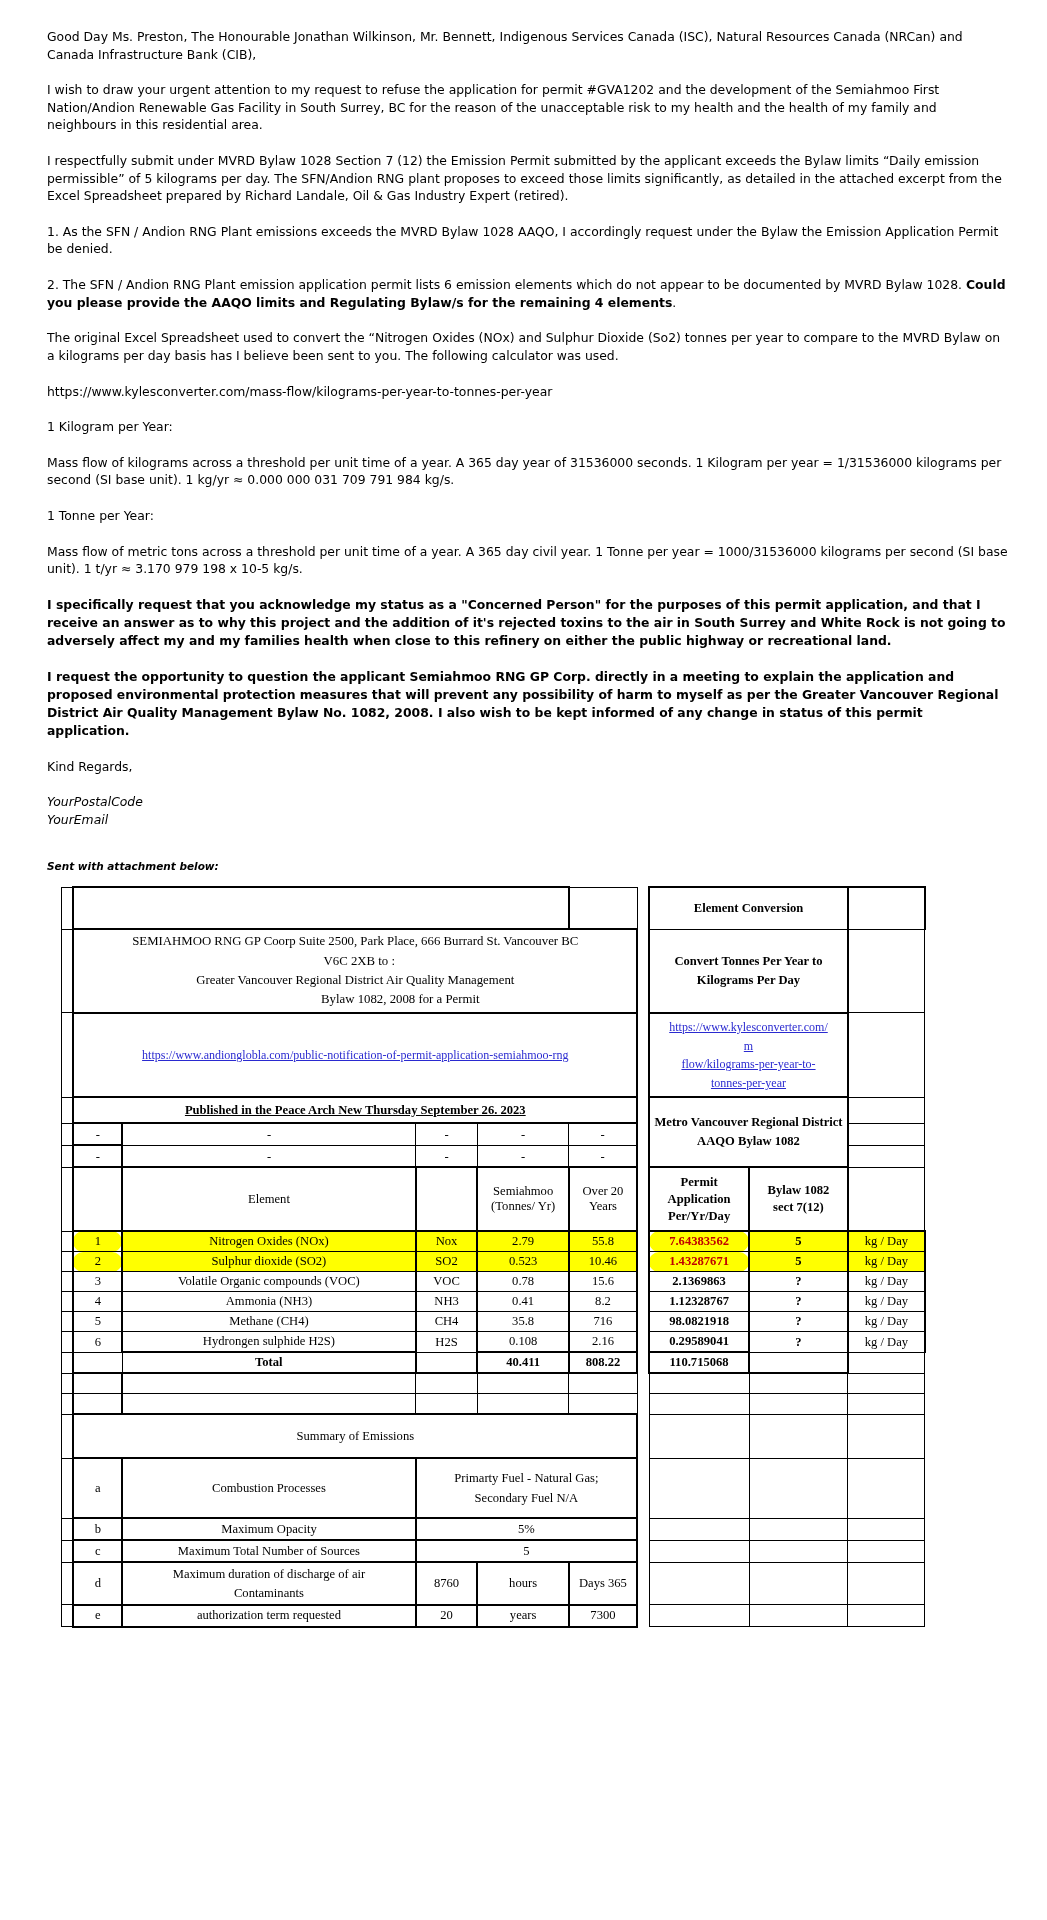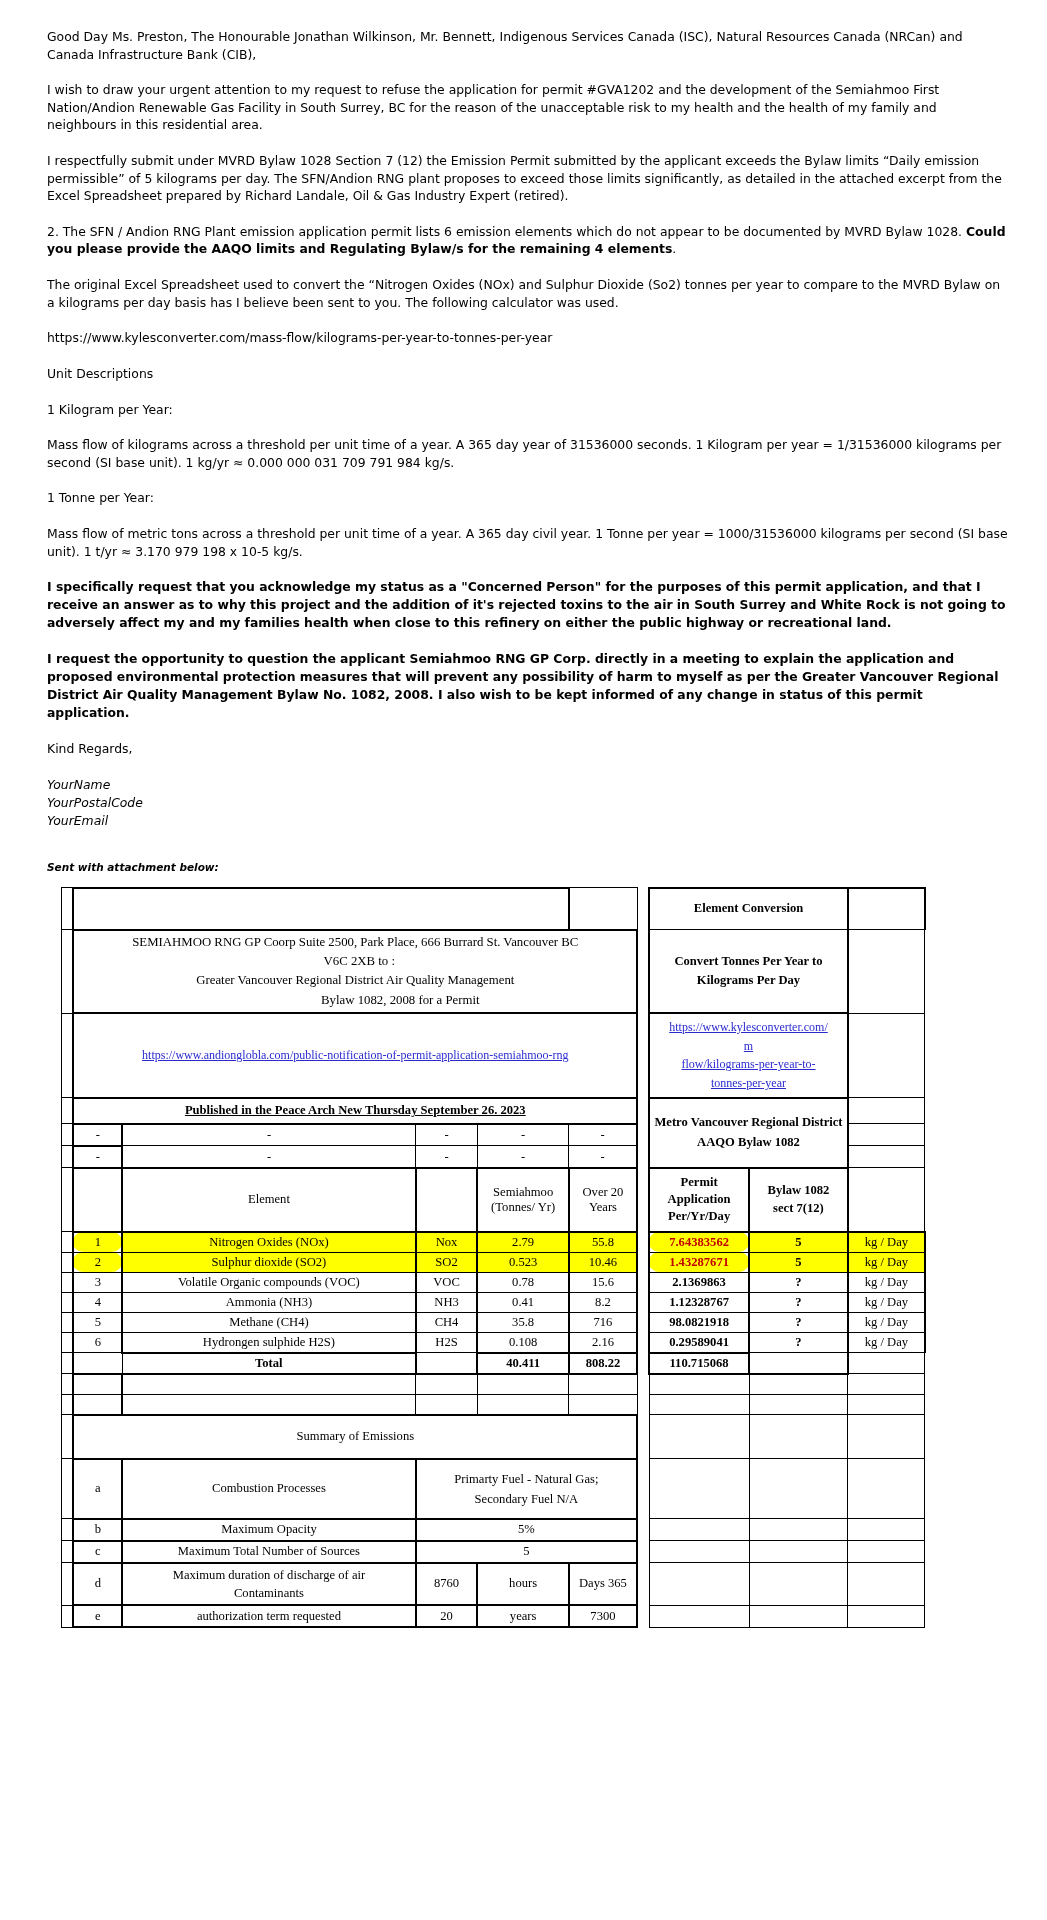--- a/index.html
+++ b/index.html
@@ -91,45 +91,44 @@
 <div class="page">
 
   <div class="letter">
 
     <p>Good Day Ms. Preston, The Honourable Jonathan Wilkinson, Mr. Bennett, Indigenous Services Canada (ISC), Natural Resources Canada (NRCan) and Canada Infrastructure Bank (CIB),</p>
 
     <p>I wish to draw your urgent attention to my request to refuse the application for permit #GVA1202 and the development of the Semiahmoo First Nation/Andion Renewable Gas Facility in South Surrey, BC for the reason of the unacceptable risk to my health and the health of my family and neighbours in this residential area.</p>
 
     <p>I respectfully submit under MVRD Bylaw 1028 Section 7 (12) the Emission Permit submitted by the applicant exceeds the Bylaw limits “Daily emission permissible” of 5 kilograms per day. The SFN/Andion RNG plant proposes to exceed those limits significantly, as detailed in the attached excerpt from the Excel Spreadsheet prepared by Richard Landale, Oil &amp; Gas Industry Expert (retired).</p>
 
+    <p>1. As the SFN / Andion RNG Plant emissions exceeds the MVRD Bylaw 1028 AAQO, I accordingly request under the Bylaw the Emission Application Permit be denied.</p>
 
     <p><span>2. The SFN / Andion RNG Plant emission application permit lists 6 emission elements which do not appear to be documented by MVRD Bylaw 1028. </span><b>Could you please provide the AAQO limits and Regulating Bylaw/s for the remaining 4 elements</b><span>.</span></p>
 
     <p>The original Excel Spreadsheet used to convert the “Nitrogen Oxides (NOx) and Sulphur Dioxide (So2) tonnes per year to compare to the MVRD Bylaw on a kilograms per day basis has I believe been sent to you. The following calculator was used.</p>
 
     <p>https://www.kylesconverter.com/mass-flow/kilograms-per-year-to-tonnes-per-year</p>
 
-    <p>Unit Descriptions</p>
 
     <p>1 Kilogram per Year:</p>
 
     <p>Mass flow of kilograms across a threshold per unit time of a year. A 365 day year of 31536000 seconds. 1 Kilogram per year = 1/31536000 kilograms per second (SI base unit). 1 kg/yr ≈ 0.000 000 031 709 791 984 kg/s.</p>
 
     <p>1 Tonne per Year:</p>
 
     <p>Mass flow of metric tons across a threshold per unit time of a year. A 365 day civil year. 1 Tonne per year = 1000/31536000 kilograms per second (SI base unit). 1 t/yr ≈ 3.170 979 198 x 10-5 kg/s.</p>
 
     <p class="para-bold">I specifically request that you acknowledge my status as a "Concerned Person" for the purposes of this permit application, and that I receive an answer as to why this project and the addition of it's rejected toxins to the air in South Surrey and White Rock is not going to adversely affect my and my families health when close to this refinery on either the public highway or recreational land.</p>
 
     <p class="para-bold">I request the opportunity to question the applicant Semiahmoo RNG GP Corp. directly in a meeting to explain the application and proposed environmental protection measures that will prevent any possibility of harm to myself as per the Greater Vancouver Regional District Air Quality Management Bylaw No. 1082, 2008. I also wish to be kept informed of any change in status of this permit application.</p>
 
     <p>Kind Regards,</p>
 
     <div class="sig">
-      <div>YourName</div>
       <div>YourPostalCode</div>
       <div>YourEmail</div>
     </div>
 
     <div class="attach-note">Sent with attachment below:</div>
   </div>
 
   <div class="sheet-wrap">
   <table class="sheet">
     <colgroup>

